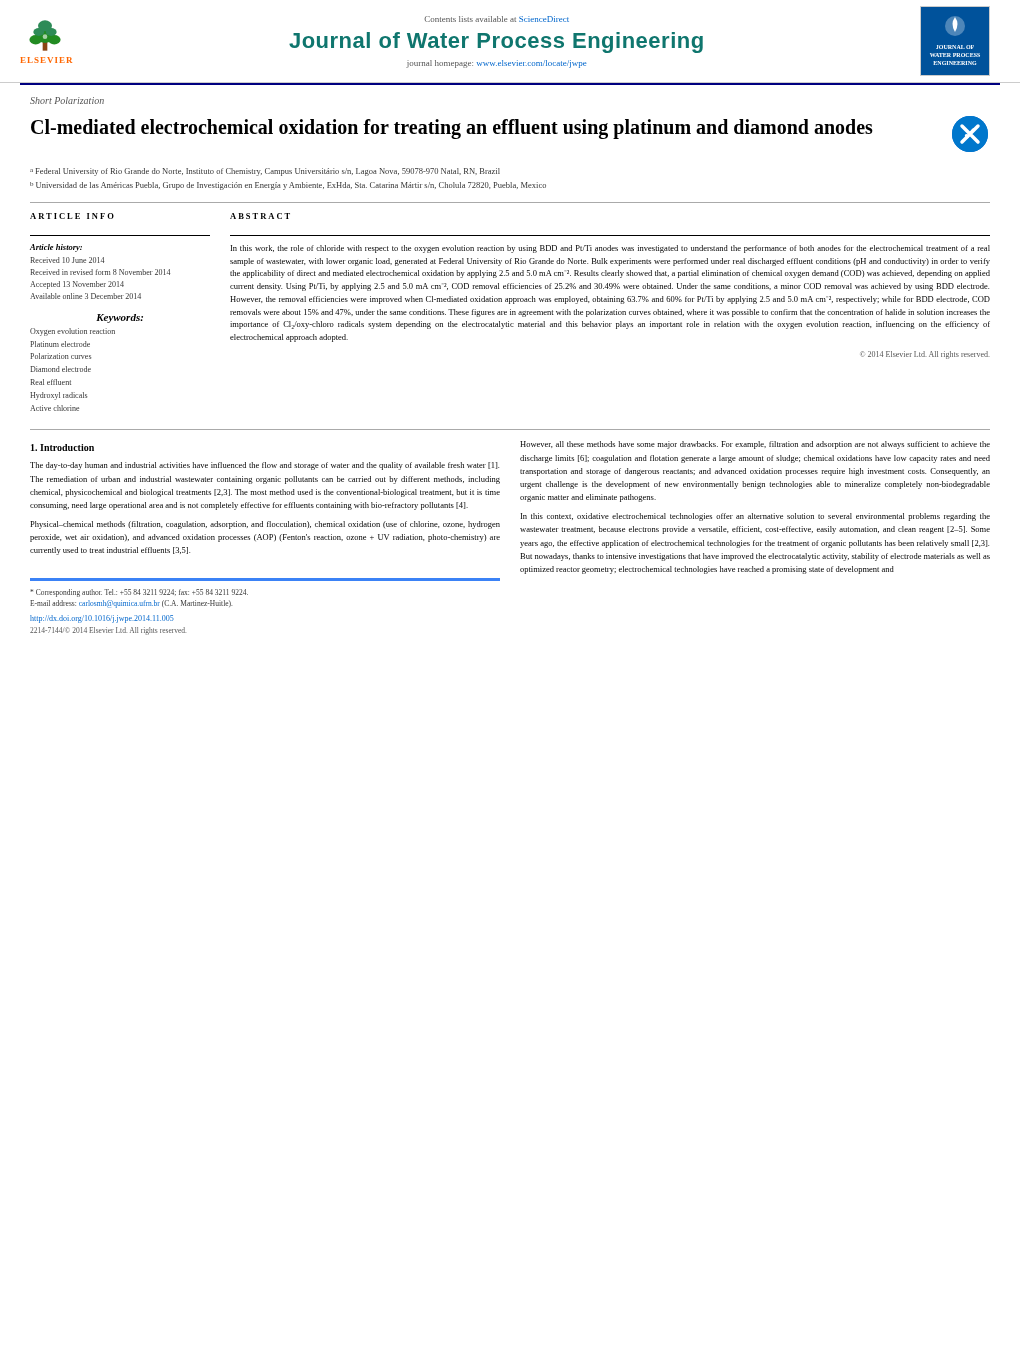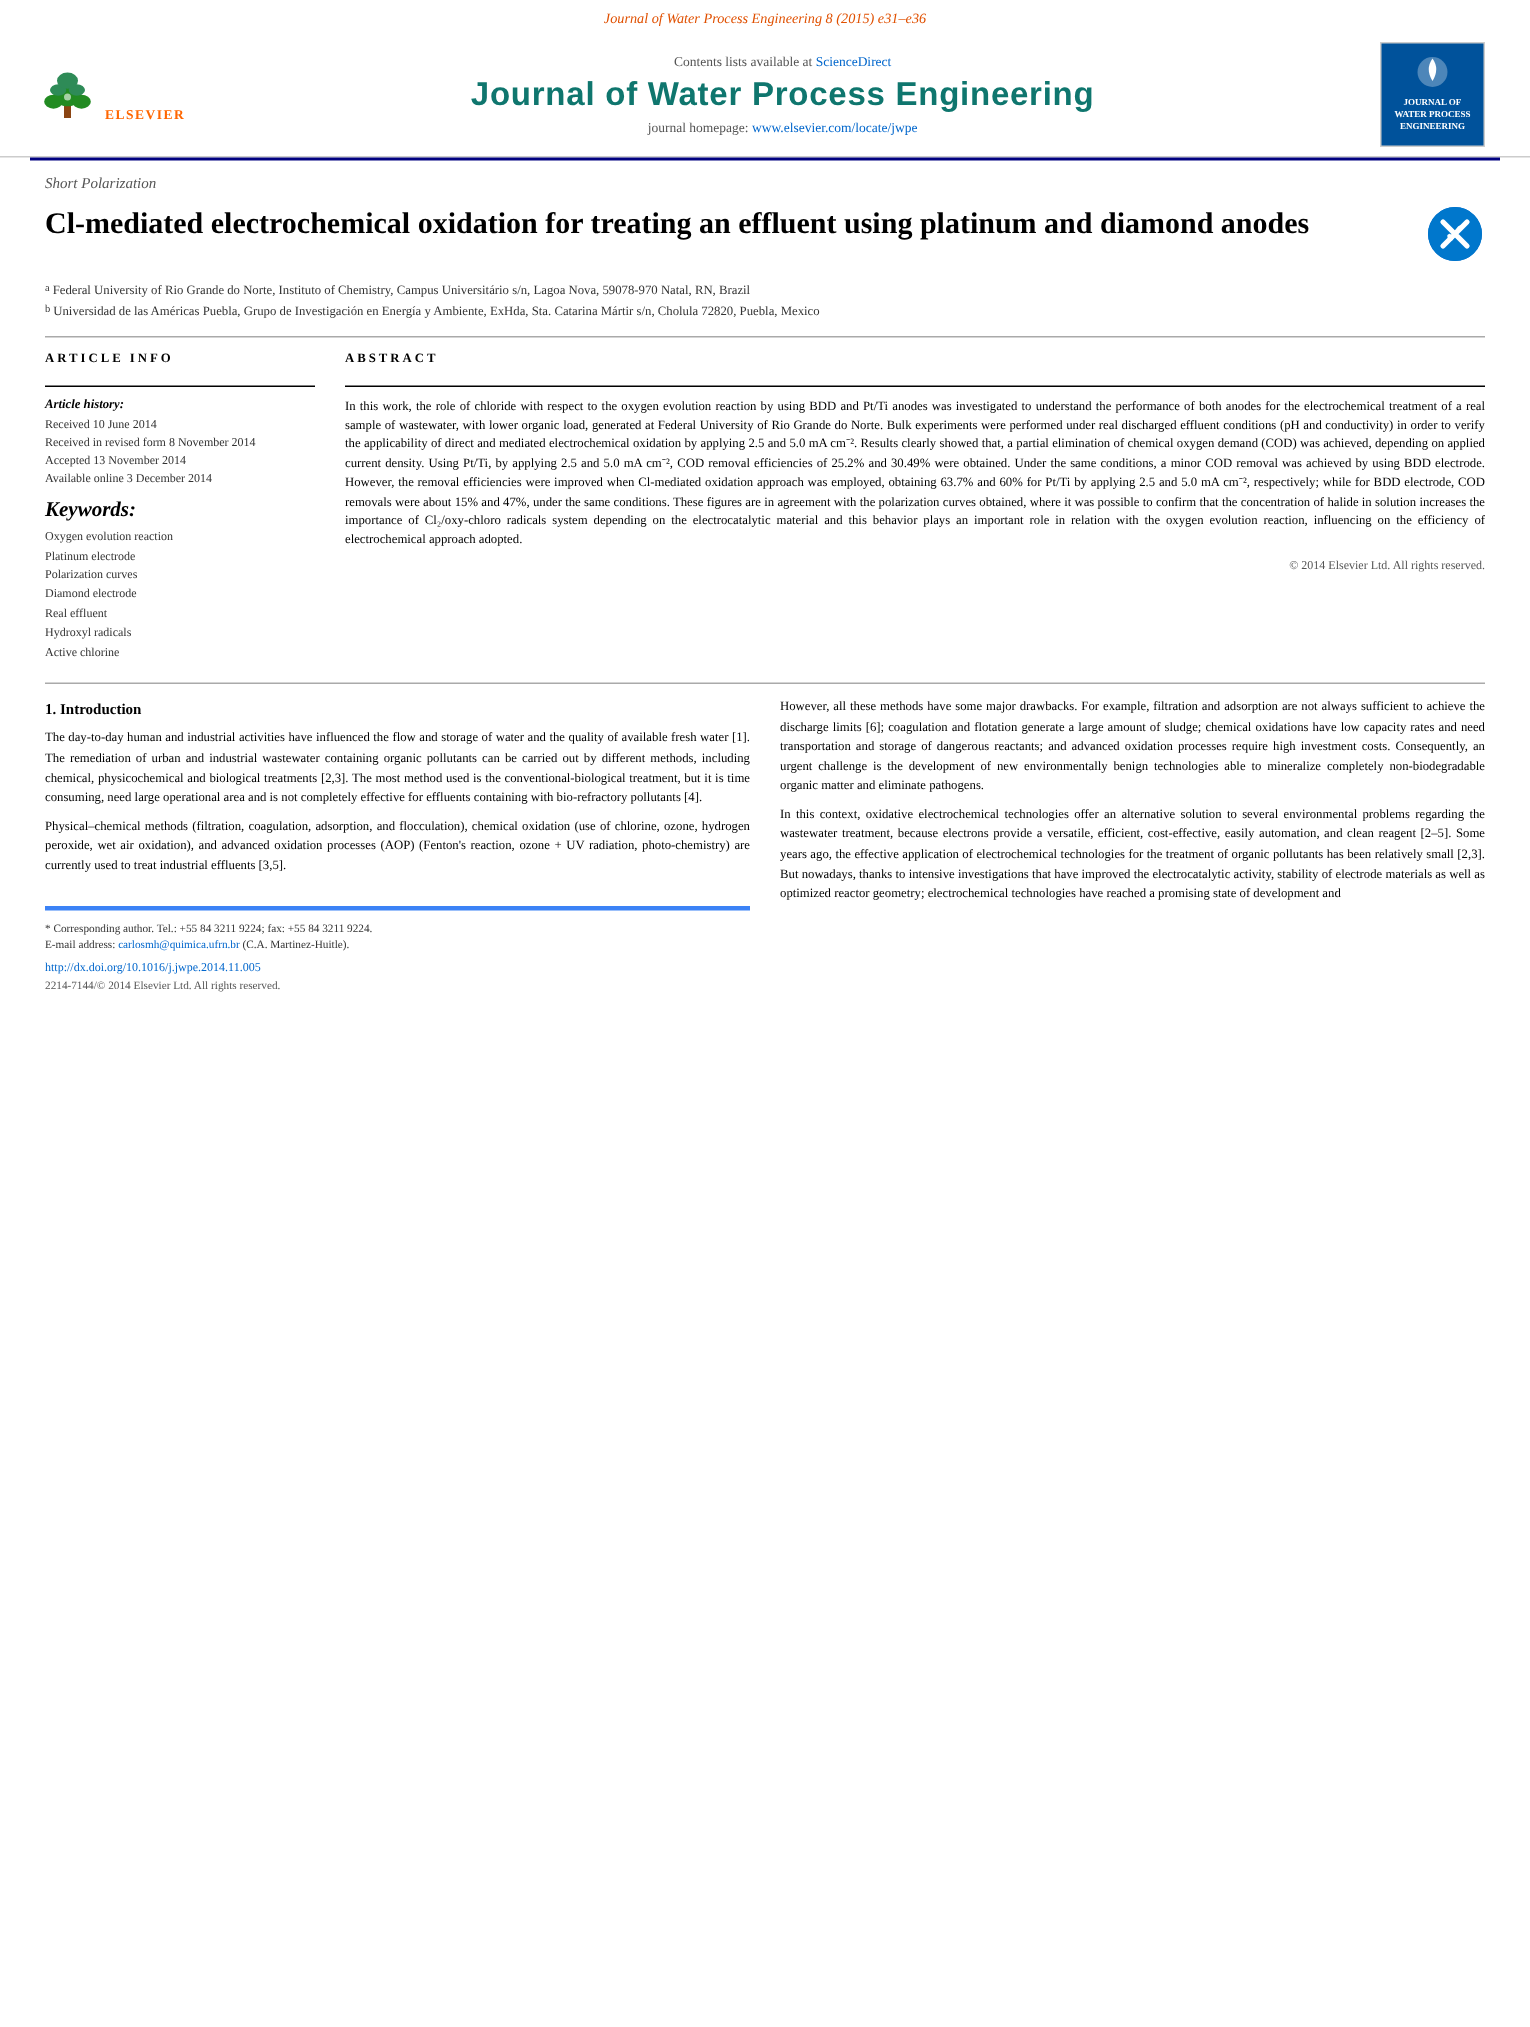--- a/index.html
+++ b/index.html
@@ -238,23 +238,24 @@
 
     .history-item {
       font-size: 8px;
       color: #333;
       line-height: 1.5;
     }
 
     .keywords-label {
       font-style: italic;
       font-weight: bold;
-      font-size: 14px;
+      font-size: 11px;
       margin-top: 8px;
       margin-bottom: 3px;
+      text-align: center;
     }
 
     .keyword-item {
       font-size: 8px;
       color: #333;
       line-height: 1.6;
     }
 
     .abstract-text {
       font-size: 8.5px;
@@ -317,32 +318,29 @@
     }
 
     .issn-line {
       font-size: 7.5px;
       color: #555;
     }
 
     
     .elsevier-logo-block {
       display: flex;
-      flex-direction: row;
-      align-items: flex-end;
+      flex-direction: column;
+      align-items: flex-start;
     }
   </style>
 </head>
 <body>
 
 <div class="page">
 
-  <div class="top-link-bar">
-    <span>Journal of Water Process Engineering 8 (2015) e31–e36</span>
-  </div>
 
   <div class="journal-header">
 
     <div class="elsevier-logo-block">
       <svg class="elsevier-tree" viewBox="0 0 60 45">
 
         <rect x="27" y="30" width="6" height="12" fill="#8B4513"></rect>
 
         <ellipse cx="30" cy="22" rx="12" ry="10" fill="#228B22"></ellipse>
         <ellipse cx="18" cy="28" rx="8" ry="6" fill="#228B22"></ellipse>

